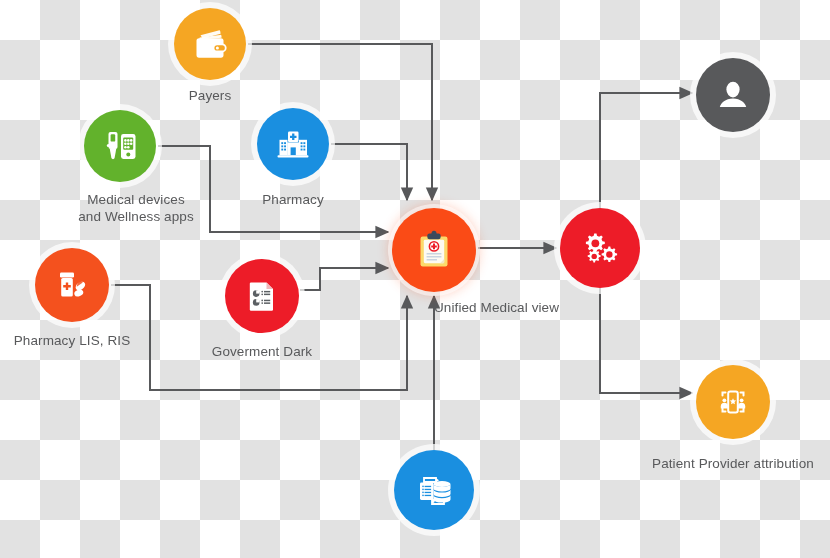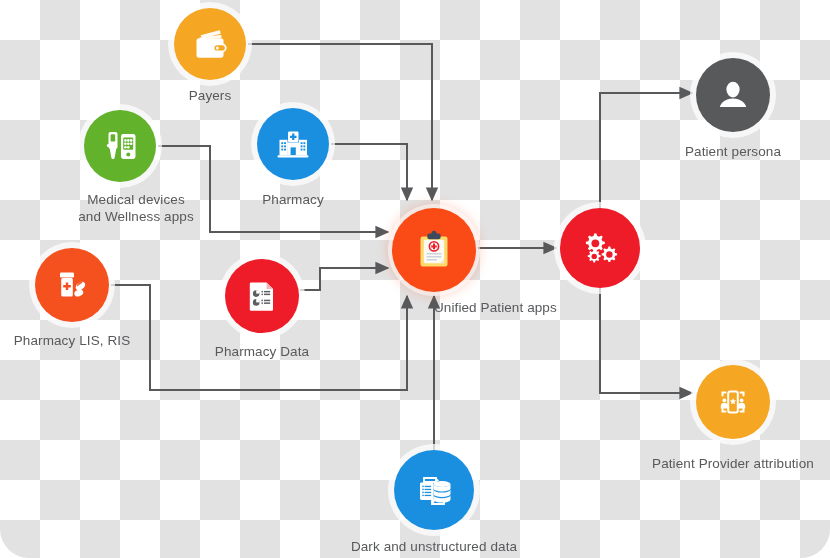--- a/index.html
+++ b/index.html
@@ -12,21 +12,20 @@
   #stage{
     position:relative;
     width:830px;height:558px;
     
     background-image:
       linear-gradient(45deg,#e2e2e2 25%,transparent 25%,transparent 75%,#e2e2e2 75%,#e2e2e2),
       linear-gradient(45deg,#e2e2e2 25%,transparent 25%,transparent 75%,#e2e2e2 75%,#e2e2e2);
     background-size:80px 80px;
     background-position:0 0, 40px 40px;
     background-color:#ffffff;
-    border-radius:29px;
   }
   #wires{position:absolute;left:0;top:0;width:830px;height:558px;pointer-events:none;}
   .node{
     position:absolute;
     display:flex;align-items:center;justify-content:center;
     border-radius:50%;
     box-shadow:0 0 0 6px rgba(255,255,255,0.72);
   }
   .node svg{display:block;}
   .nlabel{
@@ -175,21 +174,21 @@
           <circle cx="20.2" cy="18.3" r="0.85"></circle>
           <rect x="22" y="17.6" width="6.2" height="1.5"></rect>
           <circle cx="20.2" cy="24.4" r="0.85"></circle>
           <rect x="22" y="23.7" width="6.2" height="1.5"></rect>
           <circle cx="20.2" cy="27.1" r="0.85"></circle>
           <rect x="22" y="26.4" width="6.2" height="1.5"></rect>
         </g>
       </svg>
     </span>
   </div>
-  <div class="nlabel" style="left:192px;top:344px;width:140px;">Pharmacy Data</div>
+  <div class="nlabel" style="left:192px;top:344px;width:140px;">Goverment Dark</div>
 
   <div class="node" style="left:394px;top:450px;width:80px;height:80px;background:#1a8fe0;">
     <span>
       <svg width="46" height="46" viewBox="0 0 46 46">
         <path d="M13 11 h12 v4 h-12 z" fill="none" stroke="#ffffff" stroke-width="1.8"></path>
         <path d="M25 11 l3 2.2 l-3 2.2 z" fill="#ffffff"></path>
         <rect x="9" y="15.5" width="13.5" height="17.5" rx="1.4" fill="#ffffff"></rect>
         <g fill="#1a8fe0">
           <circle cx="12" cy="19.4" r="0.8"></circle>
           <rect x="13.6" y="18.8" width="6.5" height="1.3"></rect>
@@ -204,42 +203,41 @@
           <ellipse cx="31" cy="17" rx="8.5" ry="3"></ellipse>
           <path d="M22.5 17 v4.4 a8.5 3 0 0 0 17 0 V17 a8.5 3 0 0 1 -17 0 z"></path>
           <path d="M22.5 22.6 v4.4 a8.5 3 0 0 0 17 0 v-4.4 a8.5 3 0 0 1 -17 0 z"></path>
           <path d="M22.5 28.2 v4.4 a8.5 3 0 0 0 17 0 v-4.4 a8.5 3 0 0 1 -17 0 z"></path>
         </g>
         <path d="M33 37 h-12 v-4 h12 z" fill="none" stroke="#ffffff" stroke-width="1.8"></path>
         <path d="M21 37 l3 -2.2 l-3 -2.2 z" fill="#ffffff" transform="translate(0,0)"></path>
       </svg>
     </span>
   </div>
-  <div class="nlabel" style="left:334px;top:539px;width:200px;">Dark and unstructured data</div>
 
   <div class="node" style="left:392px;top:208px;width:84px;height:84px;background:#fa4b16;
               box-shadow:0 0 0 4px rgba(255,255,255,.55), 0 0 12px 3px rgba(250,75,22,.28);">
     <span>
       <svg width="48" height="48" viewBox="0 0 48 48">
         <rect x="10.5" y="10.5" width="27" height="30" rx="2.2" fill="#fcd96b"></rect>
         <rect x="13.8" y="13.8" width="20.4" height="23.4" rx="1.4" fill="#fdfaf2"></rect>
         <path d="M34.2 33 v4.2 h-4.2 z" fill="#f2e7c8"></path>
         <rect x="17.3" y="7.6" width="13.4" height="5.6" rx="2.2" fill="#3d4a5c"></rect>
         <circle cx="24" cy="7.3" r="2.5" fill="#3d4a5c"></circle>
         <circle cx="24" cy="20.4" r="4.6" fill="#ffffff" stroke="#ed1c28" stroke-width="1.6"></circle>
         <path d="M23 17.6 h2 v1.8 h1.8 v2 H25 v1.8 h-2 v-1.8 h-1.8 v-2 H23 z" fill="#ed1c28"></path>
         <g fill="#c9d4e0">
           <rect x="16.6" y="27" width="14.8" height="1.5"></rect>
           <rect x="16.6" y="30" width="14.8" height="1.5"></rect>
           <rect x="16.6" y="33" width="10.4" height="1.5"></rect>
         </g>
       </svg>
     </span>
   </div>
-  <div class="nlabel" style="left:434px;top:300px;width:160px;text-align:left;">Unified Patient apps</div>
+  <div class="nlabel" style="left:434px;top:300px;width:160px;text-align:left;">Unified Medical view</div>
 
   <div class="node" style="left:560px;top:208px;width:80px;height:80px;background:#ed1c28;">
     <span>
       <svg width="46" height="46" viewBox="0 0 46 46">
         <g fill="#ffffff">
           <path d="M17.2 8.4 l2.3 0 l.5 2.4 2.1 .9 2.1 -1.3 1.6 1.6 -1.3 2.1 .9 2.1 2.4 .5 0 2.3 -2.4 .5 -.9 2.1 1.3 2.1 -1.6 1.6 -2.1 -1.3 -2.1 .9 -.5 2.4 -2.3 0 -.5 -2.4 -2.1 -.9 -2.1 1.3 -1.6 -1.6 1.3 -2.1 -.9 -2.1 -2.4 -.5 0 -2.3 2.4 -.5 .9 -2.1 -1.3 -2.1 1.6 -1.6 2.1 1.3 2.1 -.9 z"></path>
           <circle cx="18.35" cy="18.3" r="3.9" fill="#ed1c28"></circle>
           <path d="M31.4 21.6 l1.9 0 .4 2 1.7 .7 1.7 -1 1.3 1.3 -1 1.7 .7 1.7 2 .4 0 1.9 -2 .4 -.7 1.7 1 1.7 -1.3 1.3 -1.7 -1 -1.7 .7 -.4 2 -1.9 0 -.4 -2 -1.7 -.7 -1.7 1 -1.3 -1.3 1 -1.7 -.7 -1.7 -2 -.4 0 -1.9 2 -.4 .7 -1.7 -1 -1.7 1.3 -1.3 1.7 1 1.7 -.7 z"></path>
           <circle cx="32.35" cy="29.5" r="3.2" fill="#ed1c28"></circle>
           <path d="M16.4 24.6 l1.6 0 .33 1.7 1.4 .58 1.4 -.84 1.1 1.1 -.84 1.4 .58 1.4 1.7 .33 0 1.6 -1.7 .33 -.58 1.4 .84 1.4 -1.1 1.1 -1.4 -.84 -1.4 .58 -.33 1.7 -1.6 0 -.33 -1.7 -1.4 -.58 -1.4 .84 -1.1 -1.1 .84 -1.4 -.58 -1.4 -1.7 -.33 0 -1.6 1.7 -.33 .58 -1.4 -.84 -1.4 1.1 -1.1 1.4 .84 1.4 -.58 z"></path>
@@ -250,21 +248,20 @@
   </div>
 
   <div class="node" style="left:696px;top:58px;width:74px;height:74px;background:#58595b;">
     <span>
       <svg width="40" height="40" viewBox="0 0 40 40">
         <ellipse cx="20" cy="14.6" rx="6.6" ry="7.8" fill="#ffffff"></ellipse>
         <path d="M20 23.4 c7.6 0 12.2 4.6 13.2 8.6 H6.8 C7.8 28 12.4 23.4 20 23.4 z" fill="#ffffff"></path>
       </svg>
     </span>
   </div>
-  <div class="nlabel" style="left:663px;top:144px;width:140px;">Patient persona</div>
 
   <div class="node" style="left:696px;top:365px;width:74px;height:74px;background:#f5a623;">
     <span>
       <svg width="40" height="40" viewBox="0 0 40 40">
         <g fill="none" stroke="#ffffff" stroke-width="2" stroke-linecap="round">
           <path d="M12.5 10.5 h-3 v3"></path>
           <path d="M27.5 10.5 h3 v3"></path>
           <path d="M12.5 29.5 h-3 v-3"></path>
           <path d="M27.5 29.5 h3 v-3"></path>
         </g>

